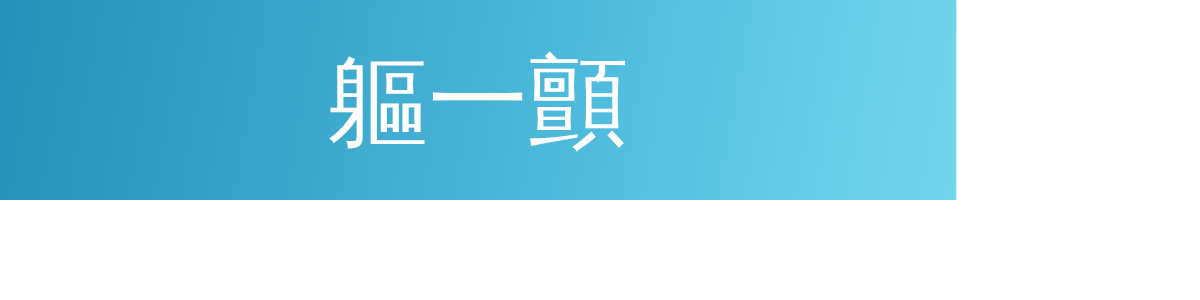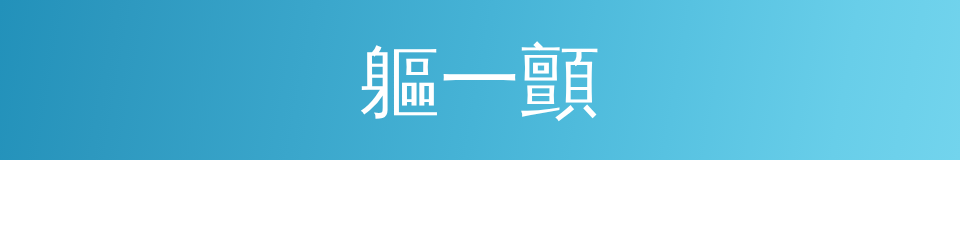--- a/index.html
+++ b/index.html
@@ -7,21 +7,21 @@
     margin: 0;
     padding: 0;
     background: #ffffff;
   }
   body {
     font-family: "DejaVu Sans", sans-serif;
   }
 
   #banner {
     position: relative;
-    width: 960px;
+    width: 765px;
     height: 160px;
     overflow: hidden;
     
     background-image: linear-gradient(
         100deg,
         #2291ba 0%,
         #2d98bf 12%,
         #3aa6cb 32%,
         #46b3d6 50%,
         #57c2e1 70%,

